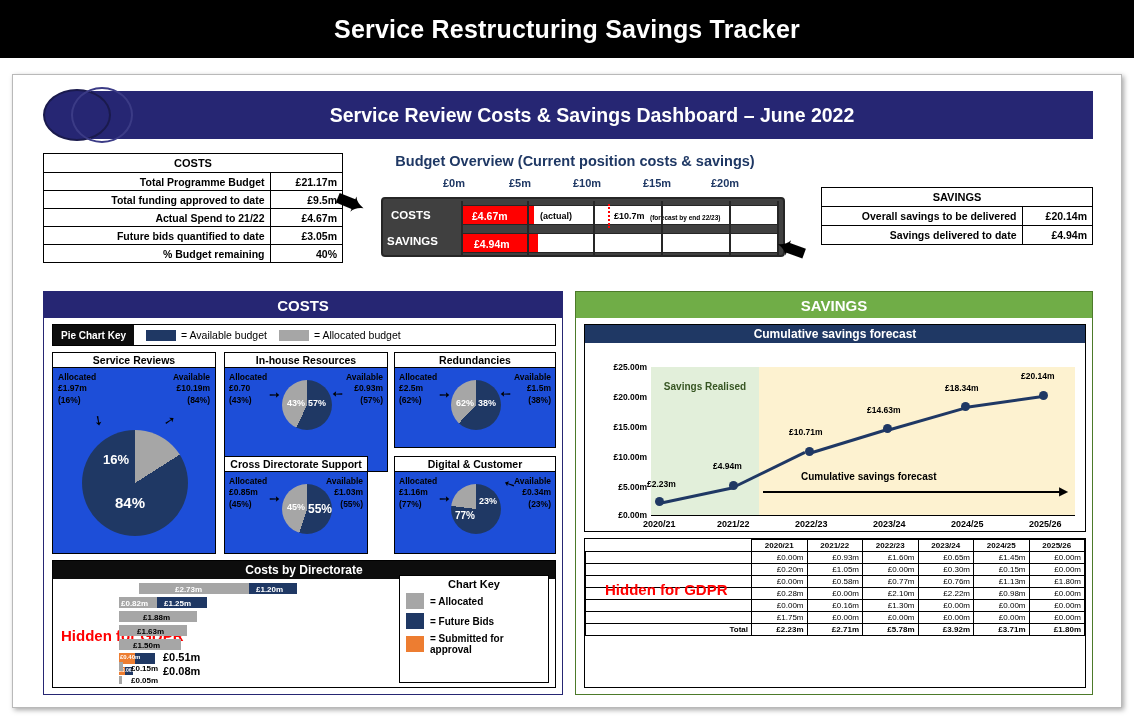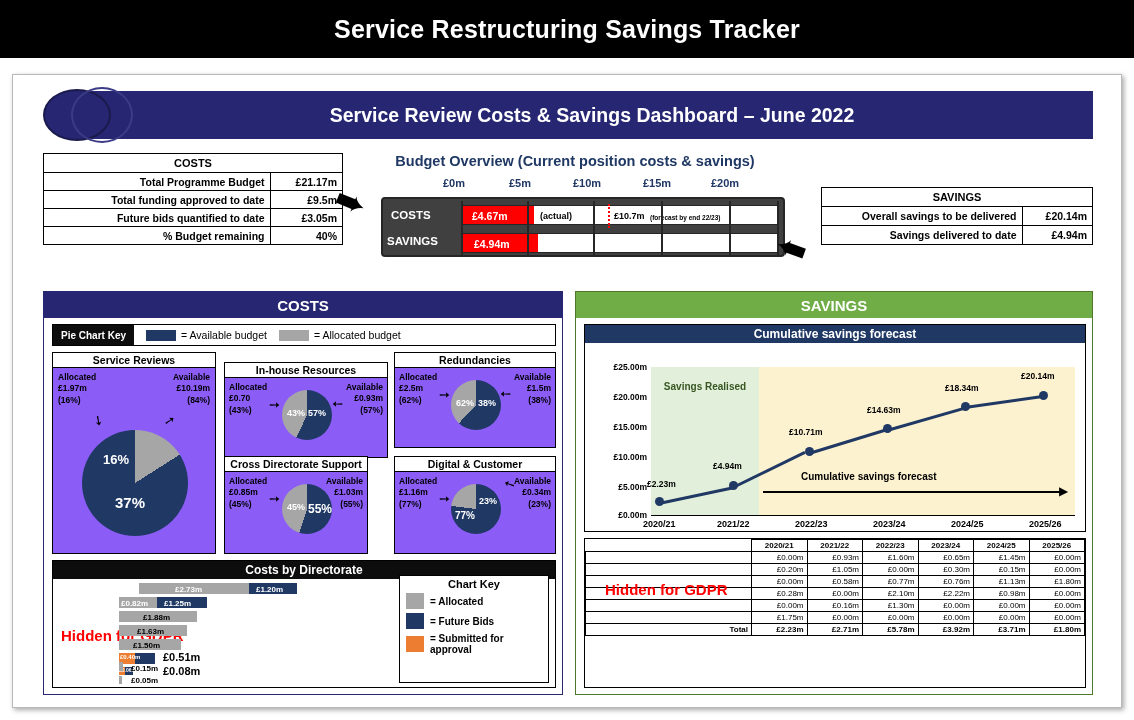--- a/index.html
+++ b/index.html
@@ -127,21 +127,21 @@
   }
   .pie-key .k1{
     background:#0d0d0d; color:#fff; font-weight:bold; height:100%;
     display:flex; align-items:center; padding:0 8px; font-size:10px;
   }
   .swatch{ display:inline-block; width:30px; height:11px; vertical-align:middle; margin:0 5px 0 12px;}
   .sw-avail{ background:#1f3864; }
   .sw-alloc{ background:#a6a6a6; }
   
   .mini{
-    position:absolute; border:1px solid #000; background:#8b5cf6;
+    position:absolute; border:1px solid #000; background:#1d4ed8;
   }
   .mini-head{
     text-align:center; font-weight:bold; font-size:10.5px;
     border-bottom:1px solid #000; padding:1px 0; background:#fff;
   }
   .mini-body{ position:relative; }
   .mini-txt{ position:absolute; font-size:8.5px; font-weight:bold; line-height:1.35; }
   .mini-arrow{ position:absolute; font-size:13px; line-height:1; }
   
   .pie { position:absolute; border-radius:50%; }
@@ -230,20 +230,24 @@
       <tbody>
         <tr>
           <td class="lbl">Total Programme Budget</td>
           <td class="val">£21.17m</td>
         </tr>
         <tr>
           <td class="lbl">Total funding approved to date</td>
           <td class="val">£9.5m</td>
         </tr>
         <tr>
+          <td class="lbl">Actual Spend to 21/22</td>
+          <td class="val">£4.67m</td>
+        </tr>
+        <tr>
           <td class="lbl">Future bids quantified to date</td>
           <td class="val">£3.05m</td>
         </tr>
         <tr class="last">
           <td class="lbl">% Budget remaining</td>
           <td class="val">40%</td>
         </tr>
       </tbody>
     </table>
   </div>
@@ -329,25 +333,25 @@
         <div class="mini-txt" style="right:5px; top:4px; text-align:right;">
           <span>Available</span><br>
           <span>£10.19m</span><br>
           <span>(84%)</span>
         </div>
         <div class="mini-arrow" style="left:40px; top:46px; transform:rotate(35deg);">➘</div>
         <div class="mini-arrow" style="right:40px; top:46px; transform:rotate(-35deg);">➙</div>
         <div class="pie" style="left:29px; top:62px; width:106px; height:106px;
              background:conic-gradient(#a6a6a6 0 16%, #1f3864 16% 100%);"></div>
         <div class="pie-lbl" style="left:50px; top:84px; font-size:13px;">16%</div>
-        <div class="pie-lbl" style="left:62px; top:126px; font-size:15px;">37%</div>
-      </div>
-    </div>
-
-    <div class="mini" style="left:180px; top:70px; width:164px; height:96px;">
+        <div class="pie-lbl" style="left:62px; top:126px; font-size:15px;">84%</div>
+      </div>
+    </div>
+
+    <div class="mini" style="left:180px; top:60px; width:164px; height:120px;">
       <div class="mini-head">In-house Resources</div>
       <div class="mini-body" style="height:76px;">
         <div class="mini-txt" style="left:4px; top:4px;">
           <span>Allocated</span><br>
           <span>£0.70</span><br>
           <span>(43%)</span>
         </div>
         <div class="mini-txt" style="right:4px; top:4px; text-align:right;">
           <span>Available</span><br>
           <span>£0.93m</span><br>

